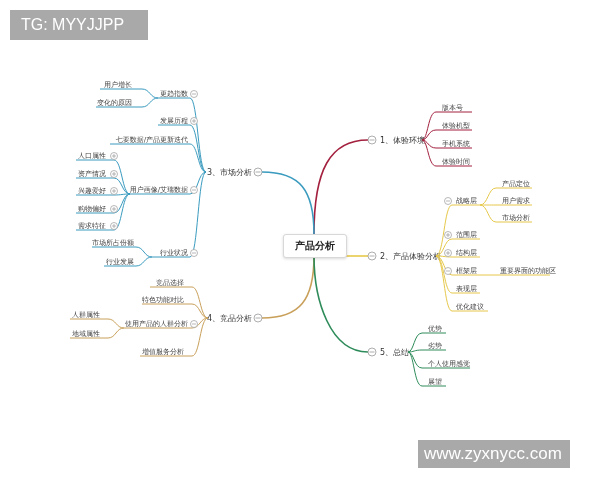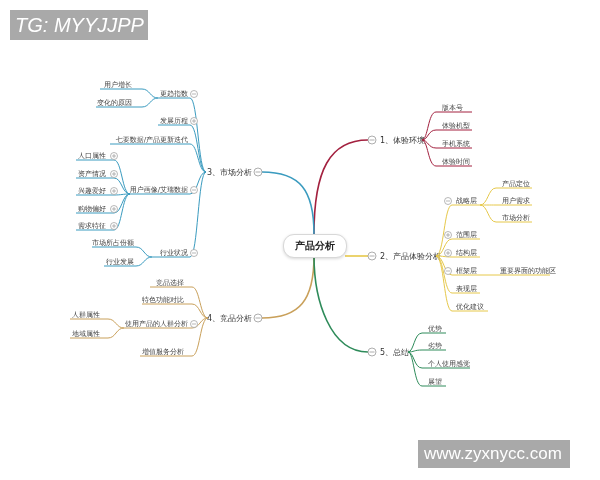--- a/index.html
+++ b/index.html
@@ -1,27 +1,27 @@
 <!DOCTYPE html>
 <html><head>
 <meta charset="utf-8">
 <style>
   html, body { margin:0; padding:0; background:#ffffff; }
   body { width:600px; height:480px; position:relative; overflow:hidden;
          font-family: "DejaVu Sans", "Liberation Sans", sans-serif; }
   .wm { position:absolute; background:#a9a9a9; color:#ffffff;
         font-family: "Liberation Sans", sans-serif; }
-  .wm-tl { left:10px; top:10px; width:138px; height:30px; font-size:20px; line-height:30px; padding-left:5px; box-sizing:border-box;font-style:italic; }
+  .wm-tl { left:10px; top:10px; width:138px; height:30px; font-size:16px; line-height:30px; padding-left:11px; box-sizing:border-box; }
   .wm-br { left:418px; top:440px; width:152px; height:28px; font-size:17px; line-height:28px; padding-left:6px; box-sizing:border-box; }
   svg { position:absolute; left:0; top:0; }
   svg text { font-family: "DejaVu Sans", "Liberation Sans", sans-serif; fill:#333; }
   .t { font-size:7px; fill:#444; }
   .tb { font-size:8px; fill:#333; }
   .center-box { position:absolute; left:283px; top:234px; width:62px; height:22px;
-      background:#fff; border:1px solid #d8d8d8; border-radius:11px;
+      background:#fff; border:1px solid #d8d8d8; border-radius:3px;
       box-shadow:0 1px 3px rgba(0,0,0,0.15);
       font-size:10px; font-weight:bold; color:#222; text-align:center; line-height:22px; }
 </style>
 </head>
 <body>
 
 <div class="wm wm-tl">TG: MYYJJPP</div>
 <div class="wm wm-br">www.zyxnycc.com</div>
 
 <svg width="600" height="480" viewBox="0 0 600 480">

